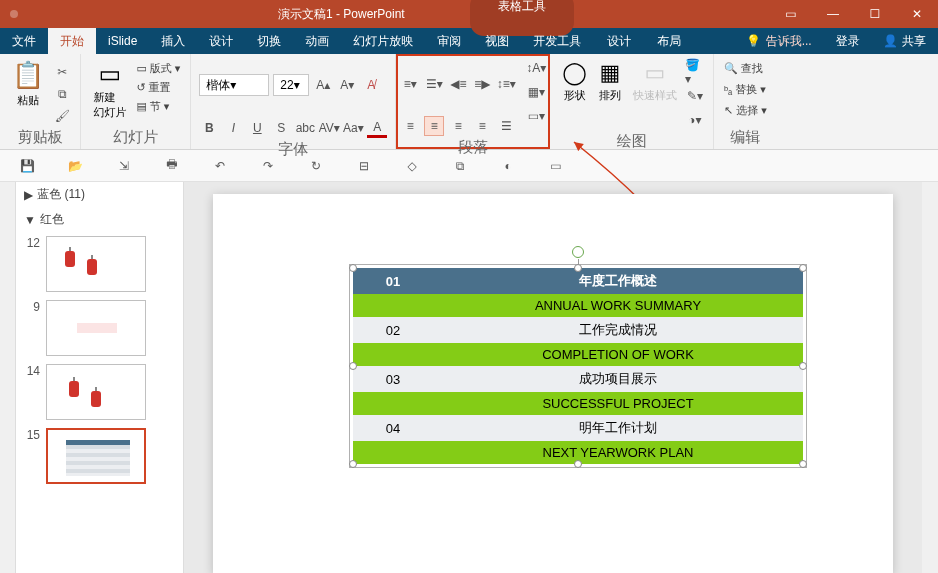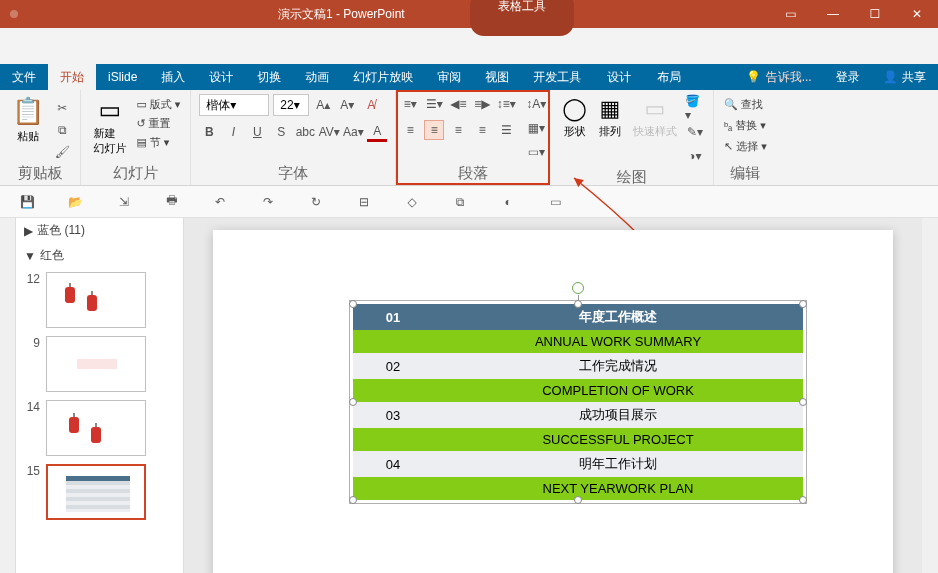--- a/index.html
+++ b/index.html
@@ -8,36 +8,36 @@
 
 .titlebar { height: 28px; background: #b7472a; display: flex; align-items: center; color: #fff; gap: 28px; }
 .tb-left { width: 210px; display: flex; gap: 10px; padding-left: 10px; }
 .tb-dot { width: 8px; height: 8px; border-radius: 50%; background: #fff; opacity: .3; }
 .tb-title { flex: 1; text-align: left; padding-left: 40px; font-size: 12px; }
 .tb-tool { background: #a03d24; padding: 0 28px; height: 44px; line-height: 28px; border-radius: 14px; }
 .tb-wbtns { display: flex; gap: 0; }
 .tb-wbtn { width: 42px; height: 28px; display: flex; align-items: center; justify-content: center; color: #fff; }
 
 
-.menubar { height: 26px; background: #0369a1; display: flex; align-items: flex-end; color: #fff; margin-top: 36px; }
+.menubar { height: 26px; background: #0c4a6e; display: flex; align-items: flex-end; color: #fff; }
 .mtab { padding: 0 12px; line-height: 26px; font-size: 12px; cursor: pointer; }
 .mtab.active { background: #f3f3f3; color: #b7472a; }
 .mtab-right { margin-left: auto; display: flex; }
 .mtab-design { padding: 0 14px; }
 .mtell { color: #ffd8ce; display: flex; align-items: center; gap: 4px; }
 
 
 .ribbon { height: 96px; background: #f3f3f3; border-bottom: 1px solid #d4d4d4; display: flex; }
 .rgroup { border-right: 1px solid #e1e1e1; padding: 4px 8px 2px; display: flex; flex-direction: column; }
 .rgroup-body { flex: 1; display: flex; align-items: flex-start; gap: 4px; }
 .rgroup-label { text-align: center; font-size: 15px; color: #666; padding-top: 2px; }
 .rbtn-big { display: flex; flex-direction: column; align-items: center; gap: 2px; padding: 2px 4px; cursor: pointer; font-size: 11px; }
 .ricon { display: inline-flex; align-items: center; justify-content: center; }
 .rcol { display: flex; flex-direction: column; gap: 2px; }
-.rrow { display: flex; align-items: center; gap: 4px; }
+.rrow { display: flex; align-items: center; gap: 4px; margin-top: 16px; }
 .rsmall { font-size: 11px; color: #444; cursor: pointer; display: flex; align-items: center; gap: 3px; padding: 1px 2px; }
 .fontbox { border: 1px solid #c8c8c8; background: #fff; height: 22px; padding: 0 6px; font-size: 12px; display: flex; align-items: center; }
 .fontbox.name { width: 70px; }
 .fontbox.size { width: 36px; }
 .ibtn { width: 20px; height: 20px; display: flex; align-items: center; justify-content: center; cursor: pointer; color: #555; font-size: 12px; }
 .ibtn.sel { background: #fbe0d6; border: 1px solid #e8a48f; }
 .para-highlight { border: 2px solid #d23a19; padding: 2px; }
 .para-highlight .rgroup-label { color: #666; }
 
 

